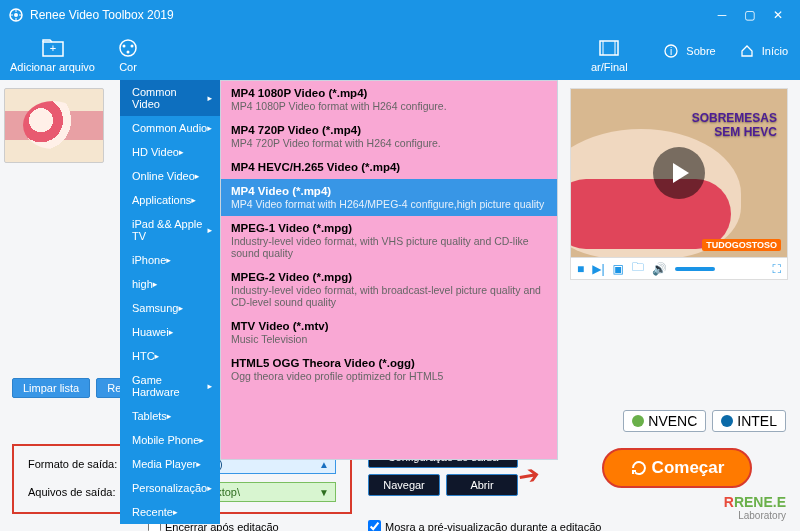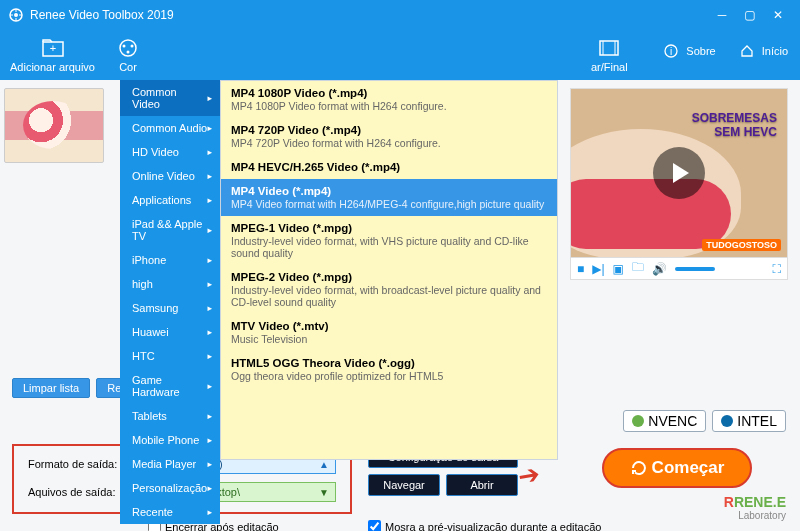--- a/index.html
+++ b/index.html
@@ -12,24 +12,24 @@
 .tbtn{display:flex;flex-direction:column;align-items:center;margin-right:22px;cursor:pointer}
 .tbtn .ico{width:22px;height:22px;display:flex;align-items:center;justify-content:center;margin-bottom:2px}
 .tright{position:absolute;right:12px;top:10px;display:flex;gap:20px}
 .tright .tbtn{margin:0;flex-direction:row;gap:4px}
 .tright .ico{margin:0}
 .mainarea{display:flex;height:calc(100% - 30px - 50px);position:relative}
 .leftcol{width:120px;padding:8px 0 0 4px}
 .thumb{width:100px;height:75px;border:1px solid #ccc;background:linear-gradient(#f5e6d0 0%,#f5e6d0 30%,#e8a0a4 30%,#e8a0a4 70%,#f5e6d0 70%);border-radius:2px;position:relative;overflow:hidden}
 .thumb::after{content:"";position:absolute;left:18px;top:12px;width:60px;height:48px;background:radial-gradient(circle at 30% 40%,#fff0e8 0 12px,#e85a70 12px 22px,#fff0e8 22px 30px,transparent 30px);border-radius:50%}
 .catmenu{position:absolute;left:120px;top:0px;width:100px;background:#1a94e6;z-index:20;font-size:11px}
-.catmenu .ci{display:flex;align-items:center;justify-content:space-between;padding:6px 8px 6px 12px;color:#fff;cursor:pointer}
+.catmenu .ci{display:flex;align-items:center;justify-content:flex-start;padding:6px 8px 6px 12px;color:#fff;cursor:pointer}
 .catmenu .ci.sel{background:#0d6fbf}
 .catmenu .arr{font-size:9px}
-.fmtlist{position:absolute;left:220px;top:0px;width:338px;height:380px;background:#fef9c3;border:1px solid #c9d4e0;z-index:19;overflow-y:auto;font-size:11px}
+.fmtlist{position:absolute;left:220px;top:0px;width:338px;height:380px;background:#f9a8d4;border:1px solid #c9d4e0;z-index:19;overflow-y:auto;font-size:11px}
 .fmtlist::-webkit-scrollbar{width:12px}
 .fmtlist::-webkit-scrollbar-track{background:#f0f2f5}
 .fmtlist::-webkit-scrollbar-thumb{background:#c0c8d4;border-radius:6px}
 .fmt{padding:6px 10px;border-bottom:0px solid #eee;cursor:pointer}
 .fmt.sel{background:#3896e6;color:#fff}
 .fmt .ft{font-weight:600;font-size:11.5px}
 .fmt .fd{font-size:10.5px;color:#666;margin-top:1px}
 .fmt.sel .fd{color:#e6f0fa}
 .preview{position:absolute;right:12px;top:8px;width:218px}
 .pv-vid{height:170px;background:#d8b890;position:relative;overflow:hidden;border:1px solid #ddd}

